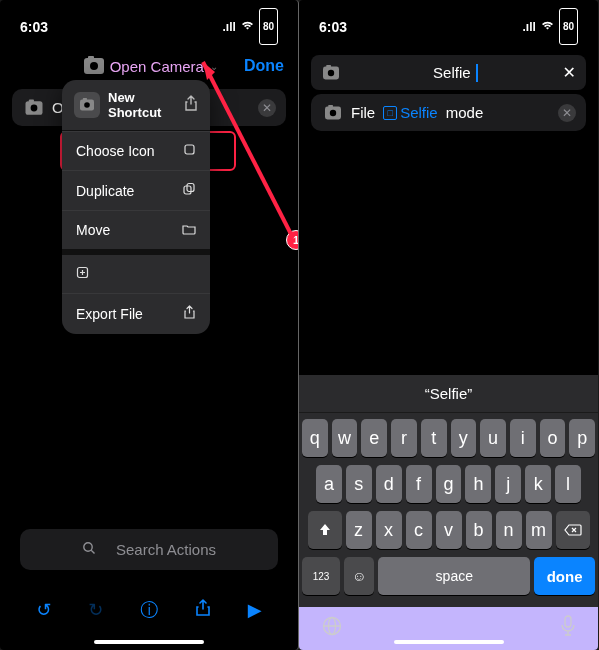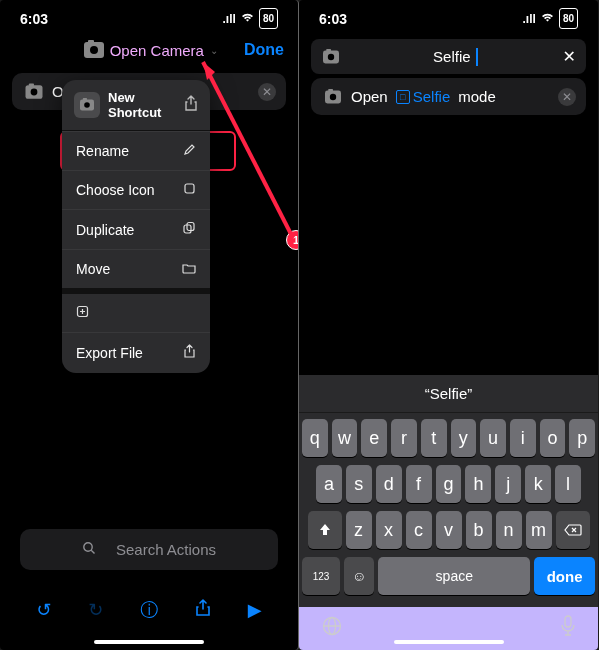--- a/index.html
+++ b/index.html
@@ -1,21 +1,21 @@
 <!DOCTYPE html>
 <html><head>
 <meta charset="utf-8">
 <style>
   *{box-sizing:border-box;margin:0;padding:0;font-family:-apple-system,Helvetica,Arial,sans-serif;-webkit-font-smoothing:antialiased}
   body{background:#1a1a1a;display:flex;width:599px;height:650px;overflow:hidden}
   .phone{width:299px;height:650px;background:#000;position:relative;color:#fff;overflow:hidden;border-radius:4px}
   .phone.left{border-right:1px solid #666}
   .status{display:flex;justify-content:space-between;align-items:center;padding:8px 20px 2px;font-size:14px;font-weight:600}
   .status .right{display:flex;align-items:center;gap:4px;font-size:12px}
-  .batt{border:1px solid #fff;border-radius:3px;padding:4px 3px;font-size:10px;font-weight:700}
+  .batt{border:1px solid #fff;border-radius:3px;padding:12px 3px;font-size:10px;font-weight:700}
   .navbar{display:flex;align-items:center;justify-content:space-between;padding:10px 14px}
   .title-wrap{display:flex;align-items:center;gap:6px;flex:1;justify-content:center}
   .cam-ico{width:20px;height:16px;background:#888;border-radius:3px;position:relative;display:inline-block}
   .cam-ico::before{content:"";position:absolute;width:8px;height:8px;background:#000;border-radius:50%;top:4px;left:6px}
   .cam-ico::after{content:"";position:absolute;width:6px;height:3px;background:#888;border-radius:1px;top:-2px;left:4px}
   .nav-title{color:#f0abfc;font-size:15px;font-weight:500}
   .chev{color:#666;font-size:10px}
   .done{color:#0a84ff;font-size:16px;font-weight:600}
   .action-row{margin:4px 12px;background:#1c1c1e;border-radius:10px;padding:10px 12px;display:flex;align-items:center;gap:8px;position:relative}
   .action-row .clear{position:absolute;right:10px;width:18px;height:18px;background:#3a3a3c;border-radius:50%;color:#8e8e93;font-size:12px;display:flex;align-items:center;justify-content:center}
@@ -102,28 +102,20 @@
           <span class="cam-ico" style="transform:scale(.7)"></span>
         </span>
       <span class="title">New Shortcut</span>
       <span class="share">
         <svg width="14" height="16" viewBox="0 0 14 16">
             <path d="M7 1 L4 4 M7 1 L10 4 M7 1 V9 M3 7 H2 V15 H12 V7 H11" stroke="#bbb" stroke-width="1.4" fill="none" stroke-linecap="round"></path>
           </svg>
       </span>
     </div>
     <div class="menu-item">
-      <span>Rename</span>
-      <span class="mico">
-        <svg width="13" height="13" viewBox="0 0 13 13">
-            <path d="M2 11 L3 8 L9 2 L11 4 L5 10 Z" stroke="#ddd" stroke-width="1.2" fill="none"></path>
-          </svg>
-      </span>
-    </div>
-    <div class="menu-item">
       <span>Choose Icon</span>
       <span class="mico">
         <svg width="13" height="13" viewBox="0 0 13 13">
             <rect x="2" y="2" width="9" height="9" rx="2" stroke="#ddd" stroke-width="1.2" fill="none"></rect>
           </svg>
       </span>
     </div>
     <div class="menu-item">
       <span>Duplicate</span>
       <span class="mico">
@@ -207,21 +199,21 @@
 
   <div class="textfield">
     <span class="cam-ico" style="transform:scale(.8)"></span>
     <input value="Selfie" style="">
     <span class="caret"></span>
     <span class="clear">✕</span>
   </div>
 
   <div class="action-row">
     <span class="cam-ico" style="transform:scale(.8)"></span>
-    <span class="action-text">Open</span>
+    <span class="action-text">File</span>
     <span class="sel-ico">
       <span class="box">□</span>
       <span class="token">Selfie</span>
     </span>
     <span class="action-text">mode</span>
     <span class="clear">✕</span>
   </div>
 
   <div class="kbd-wrap">
     <div class="sugg">“Selfie”</div>

